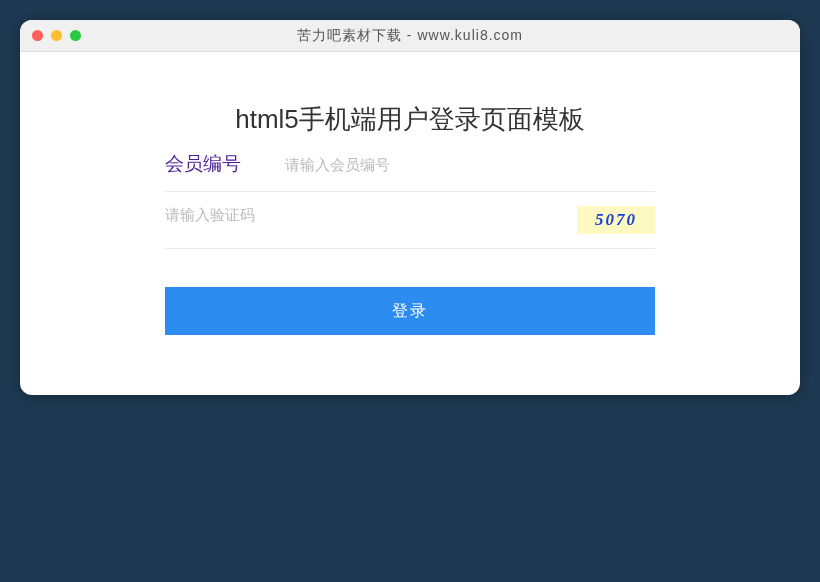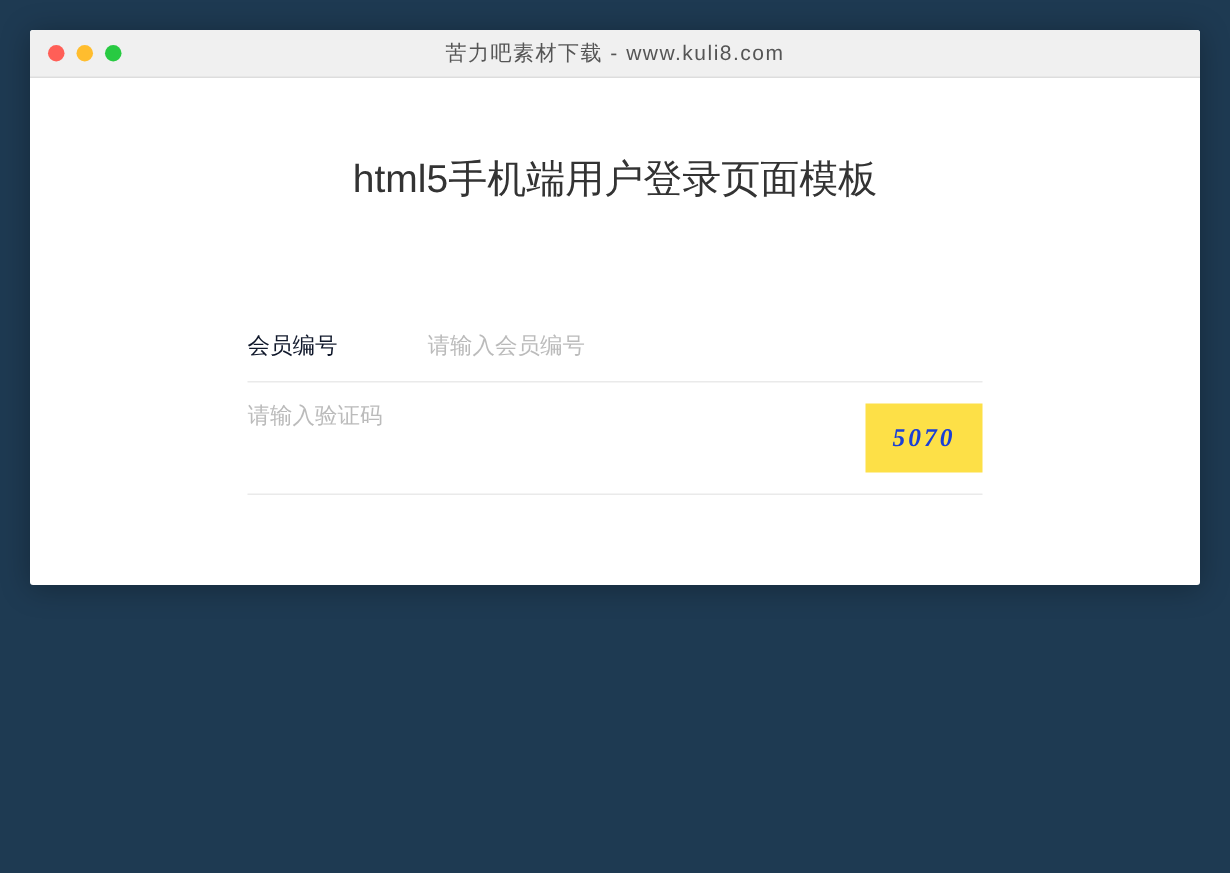--- a/index.html
+++ b/index.html
@@ -12,21 +12,21 @@
       font-family: -apple-system, BlinkMacSystemFont, "Segoe UI", "Microsoft YaHei", sans-serif;
       display: flex;
       justify-content: center;
       align-items: flex-start;
       padding-top: 20px;
       min-height: 582px;
     }
     .window {
       width: 780px;
       background: #fff;
-      border-radius: 2px;
+      border-radius: 12px;
       overflow: hidden;
       box-shadow: 0 2px 20px rgba(0,0,0,0.3);
     }
     .titlebar {
       height: 32px;
       background: #f0f0f0;
       border-bottom: 1px solid #ddd;
       display: flex;
       align-items: center;
       position: relative;
@@ -54,57 +54,56 @@
       letter-spacing: 1px;
     }
     .content {
       padding: 50px 0 60px;
     }
     .page-heading {
       text-align: center;
       font-size: 26px;
       font-weight: 500;
       color: #333;
-      margin-bottom: 70px;
     }
     .form {
       width: 490px;
       margin: 0 auto;
     }
     .form-row {
       display: flex;
       align-items: center;
       border-bottom: 1px solid #eaeaea;
       padding: 14px 0;
     }
     .form-label {
       width: 120px;
-      font-size: 15px;
-      color: #0f172a;
+      font-size: 19px;
+      color: #4c1d95;
     }
     .form-input {
       flex: 1;
       border: none;
       outline: none;
       font-size: 15px;
       color: #1d4ed8;
       background: transparent;
     }
     .form-input::placeholder {
       color: #bbb;
     }
     .captcha-wrap {
       display: flex;
       align-items: flex-start;
       flex: 1;
     }
     .captcha-img {
       width: 78px;
-      height: 46px;
-      background: #fde047;
+      height: 28px;
+      background: #fef9c3;
       display: flex;
       align-items: center;
       justify-content: center;
       font-family: "Times New Roman", serif;
       font-size: 17px;
       font-weight: bold;
       font-style: italic;
       color: #1a3fd6;
       letter-spacing: 2px;
       margin-left: 10px;
@@ -146,16 +145,17 @@
       </div>
 
 
       <div class="form-row">
         <div class="captcha-wrap">
           <input type="text" class="form-input" placeholder="请输入验证码" style="">
           <div class="captcha-img">5070</div>
         </div>
       </div>
 
+      <button class="submit-btn">登录</button>
 
     </div>
   </div>
 </div>
 
 </body></html>

